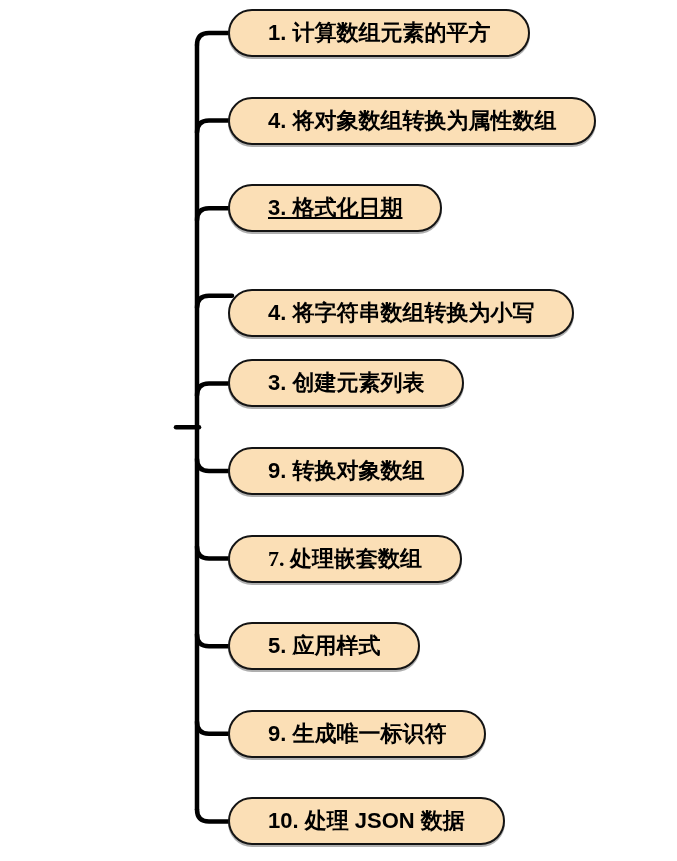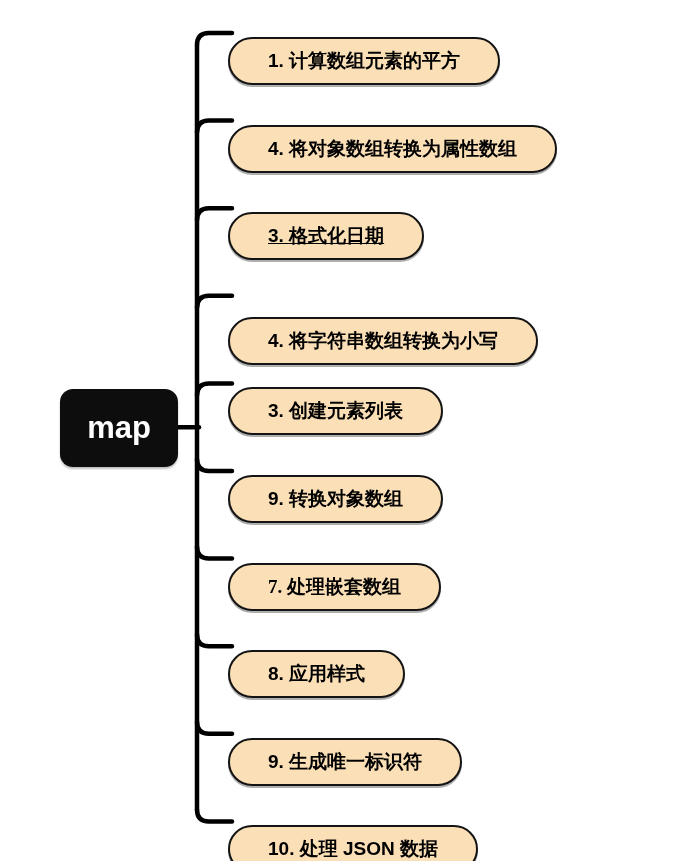--- a/index.html
+++ b/index.html
@@ -42,54 +42,52 @@
   }
   .branch-node {
     position: absolute;
     left: 228px;
     height: 48px;
     line-height: 44px;
     padding: 0 38px;
     background: #fbdfb6;
     border: 2px solid #141414;
     border-radius: 24px;
-    font-size: 19px;
+    font-size: 22px;
     font-weight: bold;
     color: #000000;
     white-space: nowrap;
     box-sizing: border-box;
     box-shadow: 0 2px 0 rgba(110,110,110,0.55);
     cursor: pointer;
-    margin-top: 28px;
   }
 </style>
 </head>
 <body>
 
 <div class="canvas">
   <svg class="connectors" viewBox="0 0 677 861" xmlns="http://www.w3.org/2000/svg">
       <path d="M 197 45 L 197 809.4" fill="none" stroke="#000000" stroke-width="4.5" stroke-linecap="round" stroke-linejoin="round"></path>
       <path d="M 176 427.2 L 199 427.2" fill="none" stroke="#000000" stroke-width="4.5" stroke-linecap="round" stroke-linejoin="round"></path>
       <path d="M 197 45 Q 197 33 209 33 L 232 33" fill="none" stroke="#000000" stroke-width="4.5" stroke-linecap="round" stroke-linejoin="round"></path>
       <path d="M 197 132.6 Q 197 120.6 209 120.6 L 232 120.6" fill="none" stroke="#000000" stroke-width="4.5" stroke-linecap="round" stroke-linejoin="round"></path>
       <path d="M 197 220.2 Q 197 208.2 209 208.2 L 232 208.2" fill="none" stroke="#000000" stroke-width="4.5" stroke-linecap="round" stroke-linejoin="round"></path>
       <path d="M 197 307.79999999999995 Q 197 295.79999999999995 209 295.79999999999995 L 232 295.79999999999995" fill="none" stroke="#000000" stroke-width="4.5" stroke-linecap="round" stroke-linejoin="round"></path>
       <path d="M 197 395.4 Q 197 383.4 209 383.4 L 232 383.4" fill="none" stroke="#000000" stroke-width="4.5" stroke-linecap="round" stroke-linejoin="round"></path>
       <path d="M 197 459 Q 197 471 209 471 L 232 471" fill="none" stroke="#000000" stroke-width="4.5" stroke-linecap="round" stroke-linejoin="round"></path>
       <path d="M 197 546.5999999999999 Q 197 558.5999999999999 209 558.5999999999999 L 232 558.5999999999999" fill="none" stroke="#000000" stroke-width="4.5" stroke-linecap="round" stroke-linejoin="round"></path>
       <path d="M 197 634.1999999999999 Q 197 646.1999999999999 209 646.1999999999999 L 232 646.1999999999999" fill="none" stroke="#000000" stroke-width="4.5" stroke-linecap="round" stroke-linejoin="round"></path>
       <path d="M 197 721.8 Q 197 733.8 209 733.8 L 232 733.8" fill="none" stroke="#000000" stroke-width="4.5" stroke-linecap="round" stroke-linejoin="round"></path>
       <path d="M 197 809.4 Q 197 821.4 209 821.4 L 232 821.4" fill="none" stroke="#000000" stroke-width="4.5" stroke-linecap="round" stroke-linejoin="round"></path>
     </svg>
-  <div class="root-node">map</div>
   <div id="branches">
       <div class="branch-node" style="top: 9px;">1. 计算数组元素的平方</div>
       <div class="branch-node" style="top: 96.6px;">4. 将对象数组转换为属性数组</div>
       <div class="branch-node" style="top: 184.2px; text-decoration: underline;">3. 格式化日期</div>
       <div class="branch-node" style="top: 289px;">4. 将字符串数组转换为小写</div>
       <div class="branch-node" style="top: 359.4px;">3. 创建元素列表</div>
       <div class="branch-node" style="top: 447px;">9. 转换对象数组</div>
       <div class="branch-node" style="top: 534.6px; font-family: Liberation Serif, serif;">7. 处理嵌套数组</div>
-      <div class="branch-node" style="top: 622.2px;">8. 应用样式</div>
+      <div class="branch-node" style="top: 622.2px;">5. 应用样式</div>
       <div class="branch-node" style="top: 709.8px;">9. 生成唯一标识符</div>
       <div class="branch-node" style="top: 797.4px;">10. 处理 JSON 数据</div>
     </div>
 </div>
 
 </body></html>

